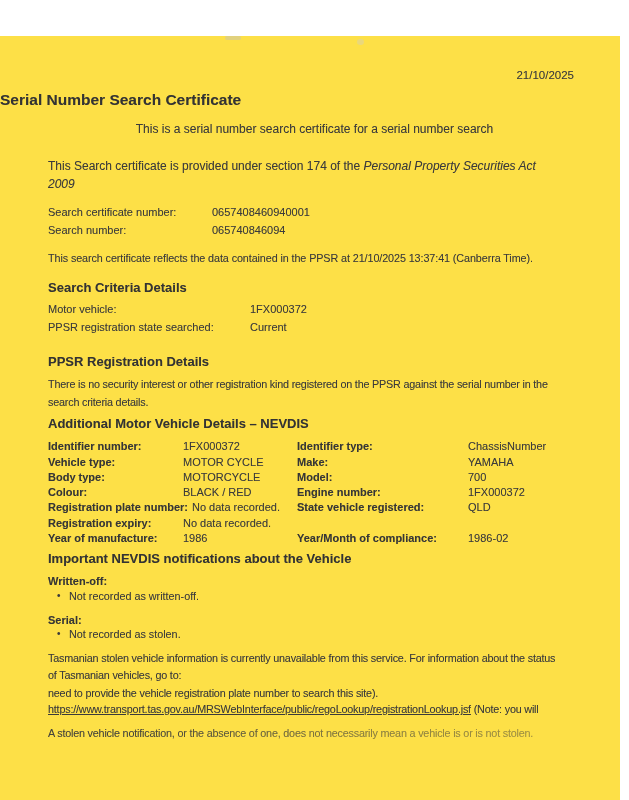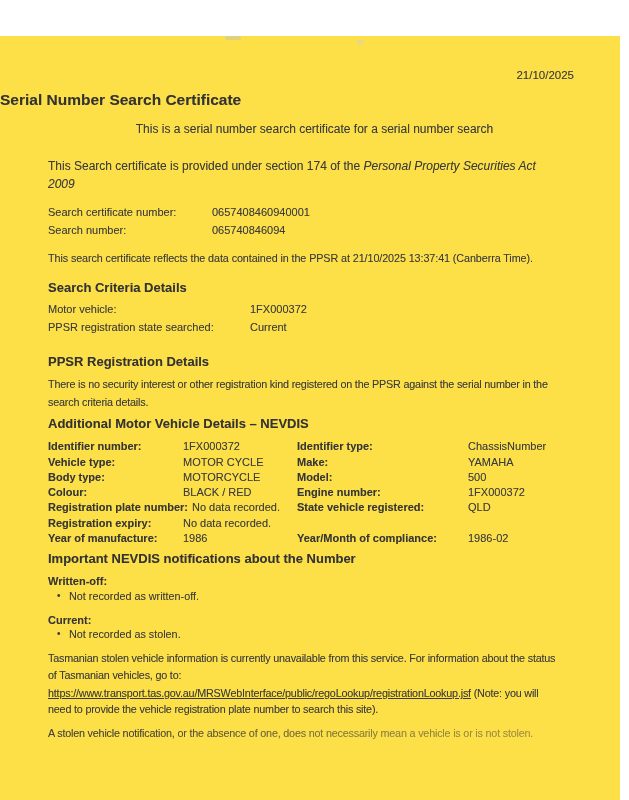--- a/index.html
+++ b/index.html
@@ -142,21 +142,21 @@
           <span class="val">YAMAHA</span>
         </div>
     </div>
     <div class="nv-row">
       <div class="nv-left">
           <span class="lbl">Body type:</span>
           <span class="val">MOTORCYCLE</span>
         </div>
       <div class="nv-right">
           <span class="lbl">Model:</span>
-          <span class="val">500</span>
+          <span class="val">700</span>
         </div>
     </div>
     <div class="nv-row">
       <div class="nv-left">
           <span class="lbl">Colour:</span>
           <span class="val">BLACK / RED</span>
         </div>
       <div class="nv-right">
           <span class="lbl">Engine number:</span>
           <span class="val">1FX000372</span>
@@ -187,41 +187,41 @@
           <span class="lbl">Year of manufacture:</span>
           <span class="val">1986</span>
         </div>
       <div class="nv-right">
           <span class="lbl">Year/Month of compliance:</span>
           <span class="val">1986-02</span>
         </div>
     </div>
   </div>
 
-  <div class="abs sec-heading h-notif">Important NEVDIS notifications about the Number</div>
+  <div class="abs sec-heading h-notif">Important NEVDIS notifications about the Vehicle</div>
 
   <div class="abs sub-label writtenoff-label">Written-off:</div>
   <div class="abs bullet-item bullet-writtenoff">
     <span class="bullet">•</span>
     <span>Not recorded as written-off.</span>
   </div>
 
-  <div class="abs sub-label stolen-label">Current:</div>
+  <div class="abs sub-label stolen-label">Serial:</div>
   <div class="abs bullet-item bullet-stolen">
     <span class="bullet">•</span>
     <span>Not recorded as stolen.</span>
   </div>
 
   <div class="abs para tas-para">
     <div>Tasmanian stolen vehicle information is currently unavailable from this service. For information about the status</div>
     <div>of Tasmanian vehicles, go to:</div>
   </div>
 
   <div class="abs para url-para">
+    <div>need to provide the vehicle registration plate number to search this site).</div>
     <div><a href="#">https://www.transport.tas.gov.au/MRSWebInterface/public/regoLookup/registrationLookup.jsf</a><span> (Note: you will</span></div>
-    <div>need to provide the vehicle registration plate number to search this site).</div>
   </div>
 
   <div class="abs para stolen-note">A stolen vehicle notification, or the absence of one, does not necessarily mean a vehicle is or is not stolen.</div>
 
   <div class="abs page-indicator">Page 1 of 2</div>
 
 </div>
 
 </body></html>

